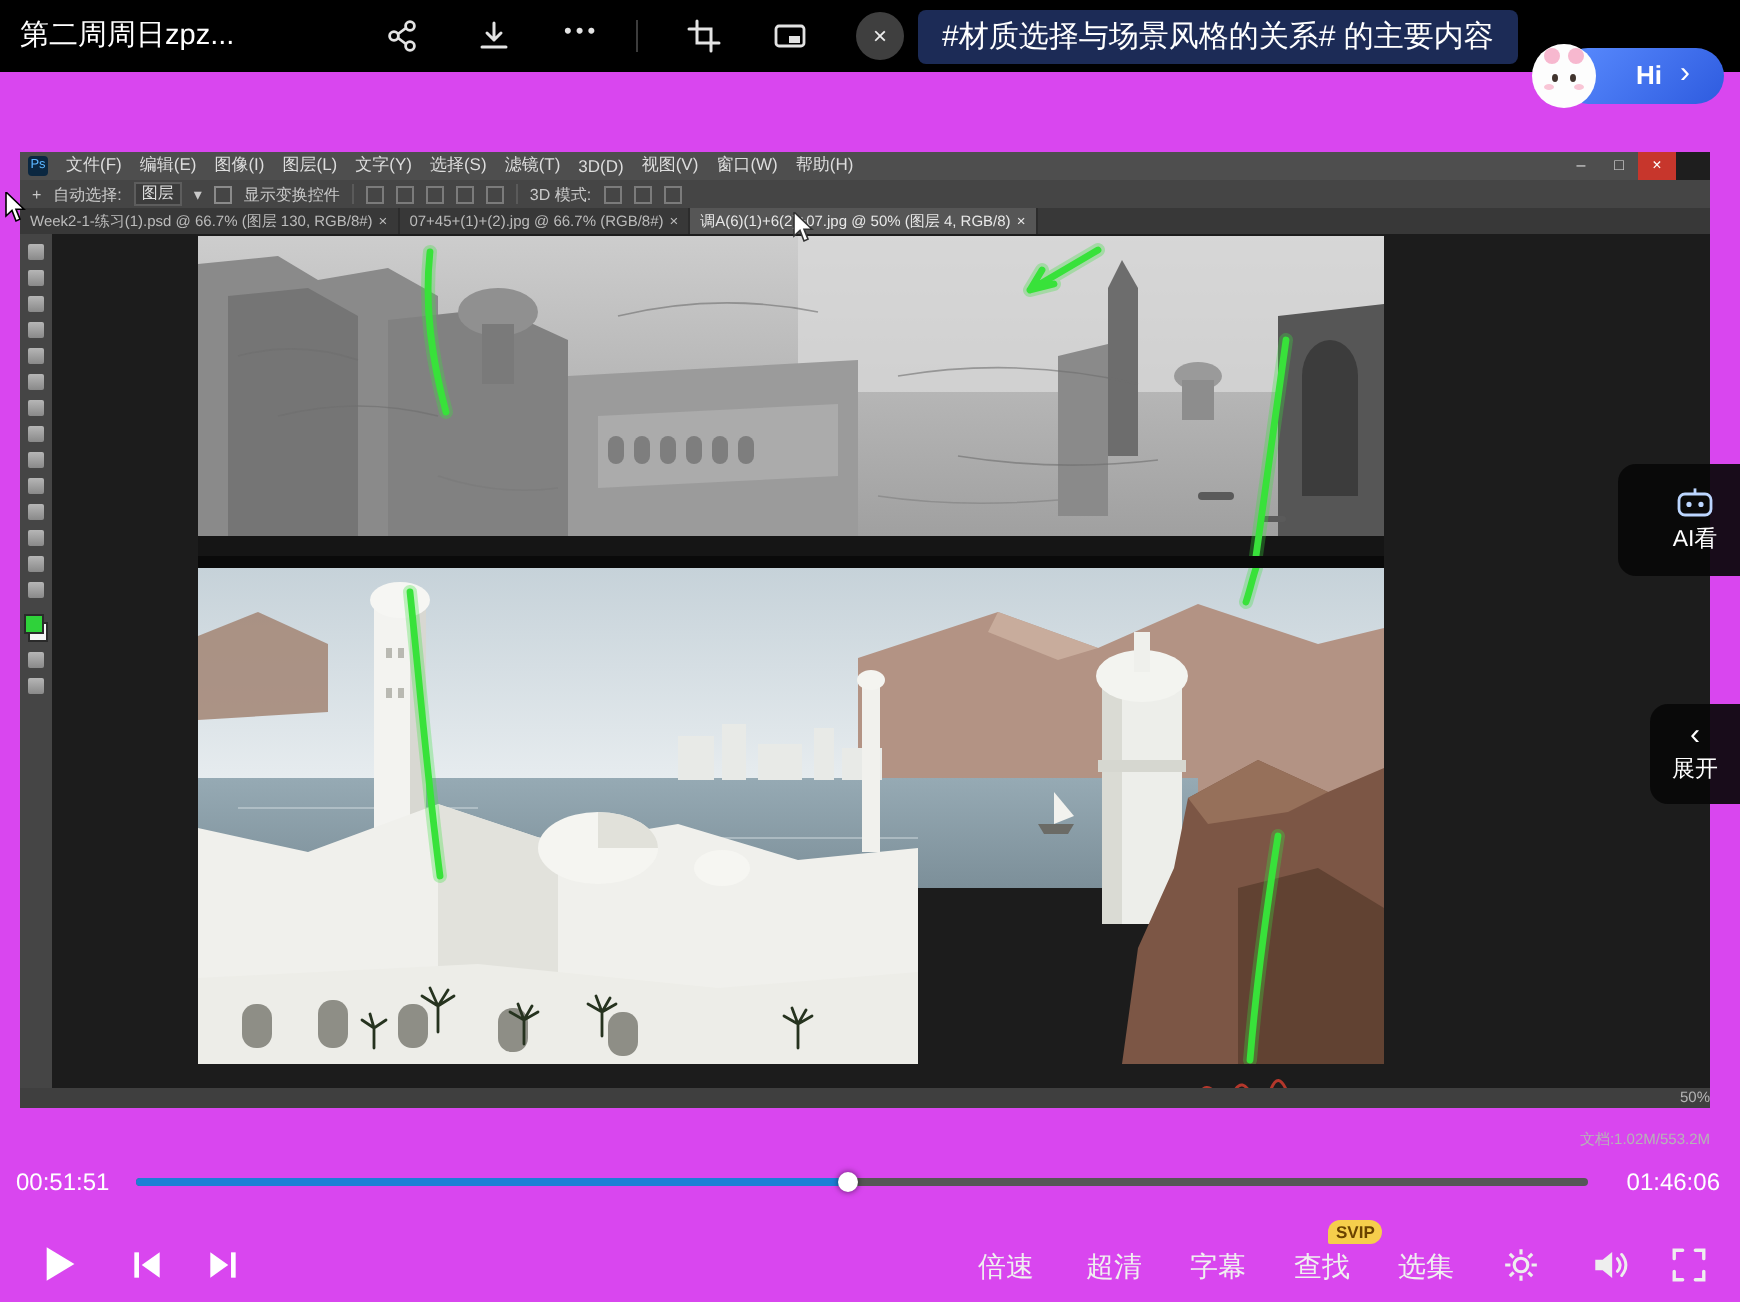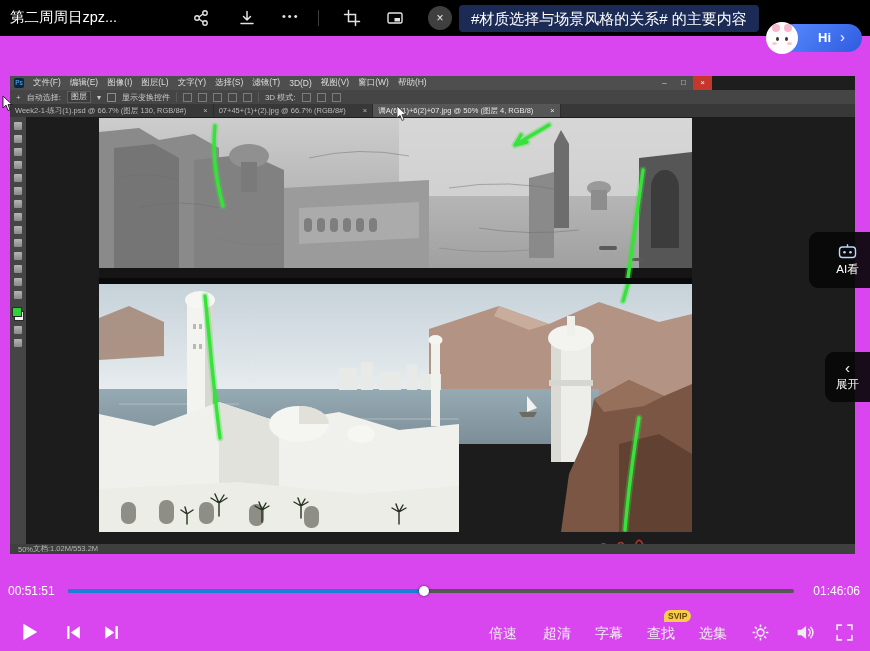--- a/index.html
+++ b/index.html
@@ -19,53 +19,53 @@
   .hi-pill{position:absolute;left:14px;top:2px;right:2px;height:28px;border-radius:15px;
            background:linear-gradient(135deg,#5a8cff,#2e5bdf);}
   .hi-text{position:absolute;left:52px;top:8px;font-size:13px;font-weight:bold;color:#fff;}
   .hi-arrow{position:absolute;left:74px;top:6px;font-size:15px;color:#fff;}
   .mascot{position:absolute;left:0;top:0;width:32px;height:32px;border-radius:50%;background:#fdfdfd;overflow:hidden;}
   .mascot .ear{position:absolute;top:2px;width:8px;height:8px;border-radius:50%;background:#f7b8cf;}
   .mascot .eye{position:absolute;top:15px;width:3px;height:4px;border-radius:50%;background:#40342e;}
   .mascot .cheek{position:absolute;top:20px;width:5px;height:3px;border-radius:50%;background:#f9c6d6;}
   
   .ps-window{position:absolute;left:10px;top:76px;width:845px;height:478px;background:#1e1e1e;}
-  .ps-menubar{position:absolute;left:0;top:0;width:702px;height:14px;background:#4e4e4e;
+  .ps-menubar{position:absolute;left:0;top:0;width:828px;height:14px;background:#4e4e4e;
               display:flex;align-items:center;gap:9px;padding-left:4px;box-sizing:border-box;}
   .ps-logo{width:10px;height:10px;background:#0b2740;color:#5ab6ff;font-size:6.5px;line-height:10px;
            text-align:center;border-radius:2px;flex:0 0 auto;}
   .ps-menu{font-size:8.5px;color:#ddd;white-space:nowrap;}
   .win-btns{position:absolute;right:0;top:0;height:14px;display:flex;}
   .win-btn{width:19px;height:14px;font-size:8px;line-height:14px;text-align:center;color:#ddd;}
   .win-close{background:#c7362c;color:#fff;}
   .ps-options{position:absolute;left:0;top:14px;width:845px;height:14px;background:#454545;
               display:flex;align-items:center;gap:6px;padding-left:6px;box-sizing:border-box;
               font-size:8px;color:#c9c9c9;}
   .opt-box{border:1px solid #5d5d5d;background:#3c3c3c;padding:0 3px;font-size:8px;line-height:10px;color:#ddd;}
   .opt-check{width:7px;height:7px;border:1px solid #8a8a8a;}
   .opt-sep{width:1px;height:10px;background:#5a5a5a;}
   .opt-ph{width:9px;height:9px;border:1px solid #7b7b7b;box-sizing:border-box;}
   .ps-tabs{position:absolute;left:0;top:28px;width:845px;height:13px;background:#383838;display:flex;}
   .ps-tab{height:13px;line-height:13px;font-size:7.5px;color:#bbb;padding:0 5px;border-right:1px solid #2c2c2c;
-          white-space:nowrap;overflow:hidden;text-overflow:ellipsis;display:flex;gap:17px;}
+          white-space:nowrap;overflow:hidden;text-overflow:ellipsis;display:flex;gap:3px;}
   .ps-tab .t-label{overflow:hidden;text-overflow:ellipsis;white-space:nowrap;}
   .ps-tab.active{background:#565656;color:#e8e8e8;}
   .ps-toolbar{position:absolute;left:0;top:41px;width:16px;height:427px;background:#454545;}
   .tool{width:8px;height:8px;margin:5px auto 0;border-radius:1px;background:linear-gradient(#d2d2d2,#9a9a9a);opacity:.8;}
   .swatches{position:relative;width:12px;height:14px;margin:8px auto 0;}
   .swatch-bg{position:absolute;right:0;bottom:0;width:8px;height:8px;background:#f5f5f5;border:1px solid #2a2a2a;}
   .swatch-fg{position:absolute;left:0;top:0;width:8px;height:8px;background:#2fd23a;border:1px solid #2a2a2a;}
   .ps-canvas{position:absolute;left:16px;top:41px;width:829px;height:427px;background:#1c1c1c;overflow:hidden;}
   .img-top{position:absolute;left:73px;top:1px;}
   .img-sep{position:absolute;left:73px;top:161px;width:593px;height:6px;background:#0a0a0a;}
   .img-bottom{position:absolute;left:73px;top:167px;}
   .anno{position:absolute;pointer-events:none;}
   .ps-status{position:absolute;left:0;top:468px;width:845px;height:10px;background:#3f3f3f;
-             display:flex;align-items:flex-end;padding-left:8px;box-sizing:border-box;
-             font-size:7.5px;color:#b5b5b5;}
+             display:flex;align-items:flex-end;gap:12px;padding-left:8px;box-sizing:border-box;
+             font-size:7.5px;color:#b5b5b5;flex-direction:column;}
   .cursor{position:absolute;pointer-events:none;}
   
   .side-chip{position:absolute;right:0;width:45px;background:rgba(8,8,8,.92);border-radius:9px 0 0 9px;
              display:flex;flex-direction:column;align-items:center;justify-content:center;gap:3px;
              color:#fff;cursor:pointer;}
   .side-chip .lbl{font-size:11.5px;color:#fff;}
   .chip-ai{top:232px;height:56px;padding-left:16px;}
   .chip-kj{top:296px;height:52px;}
   .chip-zk{top:352px;height:50px;}
   .zk-chevron{font-size:15px;color:#fff;line-height:12px;}

